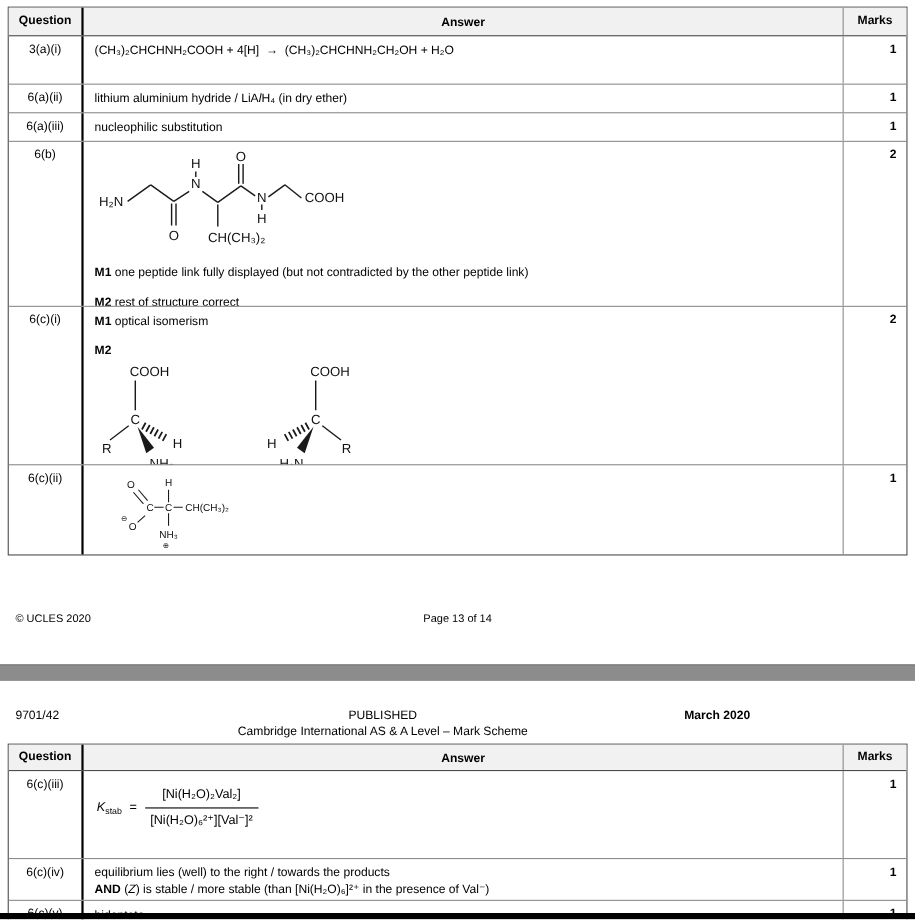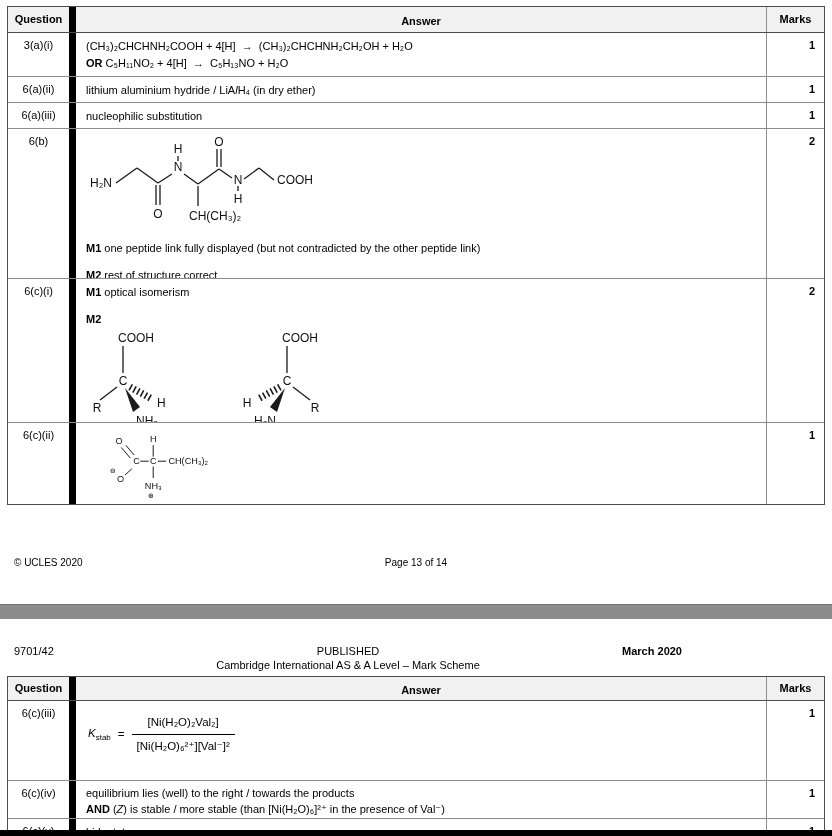--- a/index.html
+++ b/index.html
@@ -3,21 +3,21 @@
 <meta charset="utf-8">
 <style>
   html,body{margin:0;padding:0;background:#fff;}
   .sheet{position:relative;width:832px;height:836px;background:#ffffff;overflow:hidden;
          font-family:"Liberation Sans","DejaVu Sans",sans-serif;color:#000;}
   
   .mtable{position:absolute;left:7px;width:818px;border:1.5px solid #4d4d4d;box-sizing:border-box;background:#fff;}
   .trow{display:flex;box-sizing:border-box;border-bottom:1px solid #8c8c8c;}
   .trow.last{border-bottom:none;}
   .thead{background:#f1f1f1;border-bottom:1.5px solid #4d4d4d;}
-  .qcell{width:68px;flex:none;border-right:7px solid #000000;text-align:center;
+  .qcell{width:68px;flex:none;border-right:2px solid #000000;text-align:center;
          padding-top:6px;box-sizing:border-box;font-size:11px;}
   .acell{flex:1;border-right:1px solid #8c8c8c;padding:5px 10px;box-sizing:border-box;
          font-size:11px;line-height:1.5;overflow:hidden;}
   .mcell{width:57px;flex:none;text-align:right;padding:6px 9px 0 0;box-sizing:border-box;
          font-size:11px;font-weight:bold;}
   .thead .qcell,.thead .acell{font-weight:bold;text-align:center;padding-top:6px;}
   .thead .mcell{text-align:center;padding:6px 0 0 0;}
   .h26{height:26px}.h44{height:44px}.h150{height:150px}.h144{height:144px}.h81{height:81px}
   .h24{height:24px}.h65{height:80px}.h38{height:38px}.h27{height:27px}
   .pre{white-space:pre-wrap;}
@@ -59,21 +59,20 @@
     <div class="trow thead h26">
       <div class="qcell">Question</div>
       <div class="acell">Answer</div>
       <div class="mcell">Marks</div>
     </div>
 
     <div class="trow h44">
       <div class="qcell">3(a)(i)</div>
       <div class="acell">
         <div class="pre">(CH₃)₂CHCHNH₂COOH + 4[H]  →  (CH₃)₂CHCHNH₂CH₂OH + H₂O</div>
-        <div class="pre"><b>OR</b><span> C₅H₁₁NO₂ + 4[H]  →  C₅H₁₃NO + H₂O</span></div>
       </div>
       <div class="mcell">1</div>
     </div>
 
     <div class="trow h26">
       <div class="qcell">6(a)(ii)</div>
       <div class="acell"><span>lithium aluminium hydride / LiA</span><i>l</i><span>H₄ (in dry ether)</span></div>
       <div class="mcell">1</div>
     </div>
 

